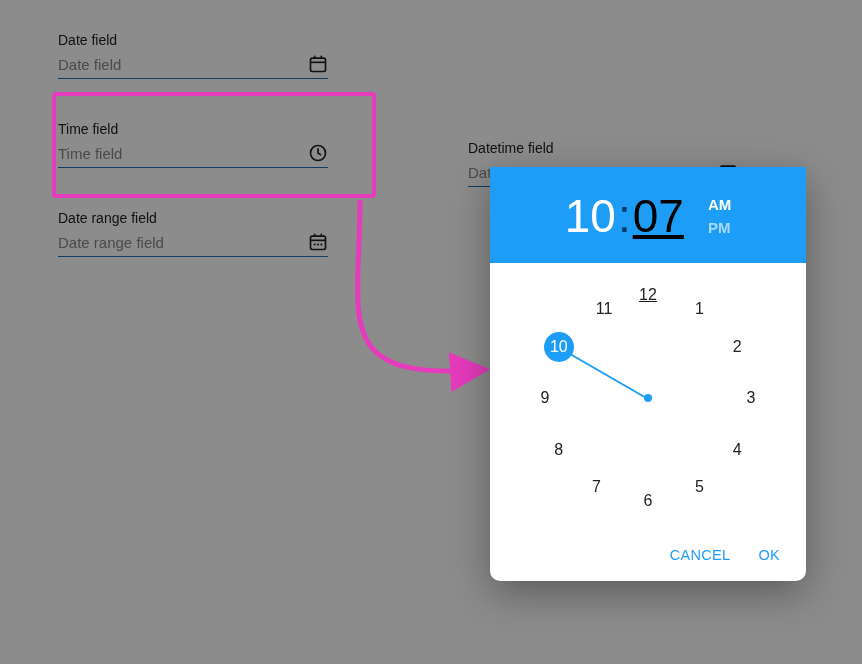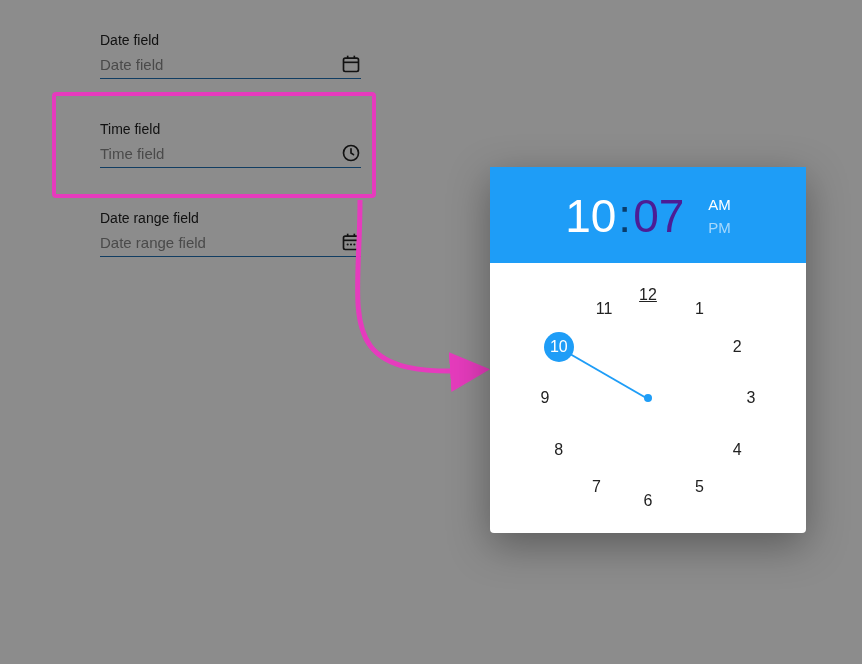--- a/index.html
+++ b/index.html
@@ -8,21 +8,21 @@
 
   
   .scrim {
     position: absolute; inset: 0;
     background: rgba(0,0,0,0.45);
     z-index: 5;
   }
 
   .form-area {
     position: absolute; inset: 0;
-    padding: 32px 100px;
+    padding: 32px 58px;
     z-index: 1;
   }
   .columns { display: flex; gap: 140px; }
   .col { width: 270px; display: flex; flex-direction: column; gap: 42px; }
 
   .field { position: relative; }
   .field-label {
     font-size: 14px; color: #222; margin-bottom: 6px; display: block;
   }
   .field-input-row {
@@ -49,38 +49,38 @@
   
   .arrow-svg {
     position: absolute; z-index: 6; pointer-events: none;
     overflow: visible;
   }
 
   
   .dialog {
     position: absolute;
     background: #fff;
-    border-radius: 4px;
+    border-radius: 10px;
     box-shadow: 0 12px 40px rgba(0,0,0,0.35);
     z-index: 10;
     width: 316px;
   }
   .dialog-header {
     background: #1e9df7;
     color: #fff;
     padding: 22px 28px 20px;
     display: flex; align-items: center; justify-content: center; gap: 14px;
   }
   .time-display {
     display: flex; align-items: baseline; font-size: 46px; font-weight: 400;
   }
   .time-hour { color: #fff; }
   .time-colon { color: #0a3d6b; margin: 0 2px; }
-  .time-min { color: #4c1d95; }
-  .ampm-col { display: flex; flex-direction: column; font-size: 15px; gap: 6px; margin-left: 10px; }
+  .time-min { color: #000000; text-decoration: underline; }
+  .ampm-col { display: flex; flex-direction: column; font-size: 15px; gap: 6px; margin-left: 10px; font-weight: bold; }
   .ampm { color: rgba(255,255,255,0.6); cursor: pointer; }
   .ampm.active { color: #fff; }
 
   .clock-area {
     position: relative;
     width: 100%; height: 270px;
     padding-top: 10px;
   }
   .clock-face {
     position: absolute;
@@ -170,20 +170,31 @@
             <circle cx="12" cy="15" r="1.3" fill="currentColor"></circle>
             <circle cx="16" cy="15" r="1.3" fill="currentColor"></circle>
           </svg>
         </div>
       </div>
 
     </div>
 
     <div class="col">
       <div style="height:66px"></div>
+      <div class="field">
+        <label class="field-label">Datetime field</label>
+        <div class="field-input-row">
+          <input class="field-input" placeholder="Datetime field" style="">
+          <svg class="field-icon" viewBox="0 0 24 24">
+            <rect x="3" y="5" width="18" height="16" rx="2" fill="none" stroke="currentColor" stroke-width="2"></rect>
+            <line x1="3" y1="10" x2="21" y2="10" stroke="currentColor" stroke-width="2"></line>
+            <circle cx="12" cy="15.5" r="3.2" fill="none" stroke="currentColor" stroke-width="1.6"></circle>
+          </svg>
+        </div>
+      </div>
     </div>
   </div>
 </div>
 
 <div class="scrim"></div>
 
 <div class="highlight-box" id="hlbox" style="left: 52px; top: 92px; width: 324px; height: 106px;"></div>
 
 <svg class="arrow-svg" id="arrow" width="862" height="664">
   <defs>
@@ -219,13 +230,17 @@
         <div class="clock-num" style="left: 166.5px; top: 204.201px;">5</div>
         <div class="clock-num" style="left: 115px; top: 218px;">6</div>
         <div class="clock-num" style="left: 63.5px; top: 204.201px;">7</div>
         <div class="clock-num" style="left: 25.7994px; top: 166.5px;">8</div>
         <div class="clock-num" style="left: 12px; top: 115px;">9</div>
         <div class="clock-num selected" style="left: 25.7994px; top: 63.5px;">10</div>
         <div class="clock-num" style="left: 71px; top: 25.7994px;">11</div>
       </div>
   </div>
 
+  <div class="dialog-actions">
+    <button class="dlg-btn">CANCEL</button>
+    <button class="dlg-btn">OK</button>
+  </div>
 </div>
 
 </body></html>

